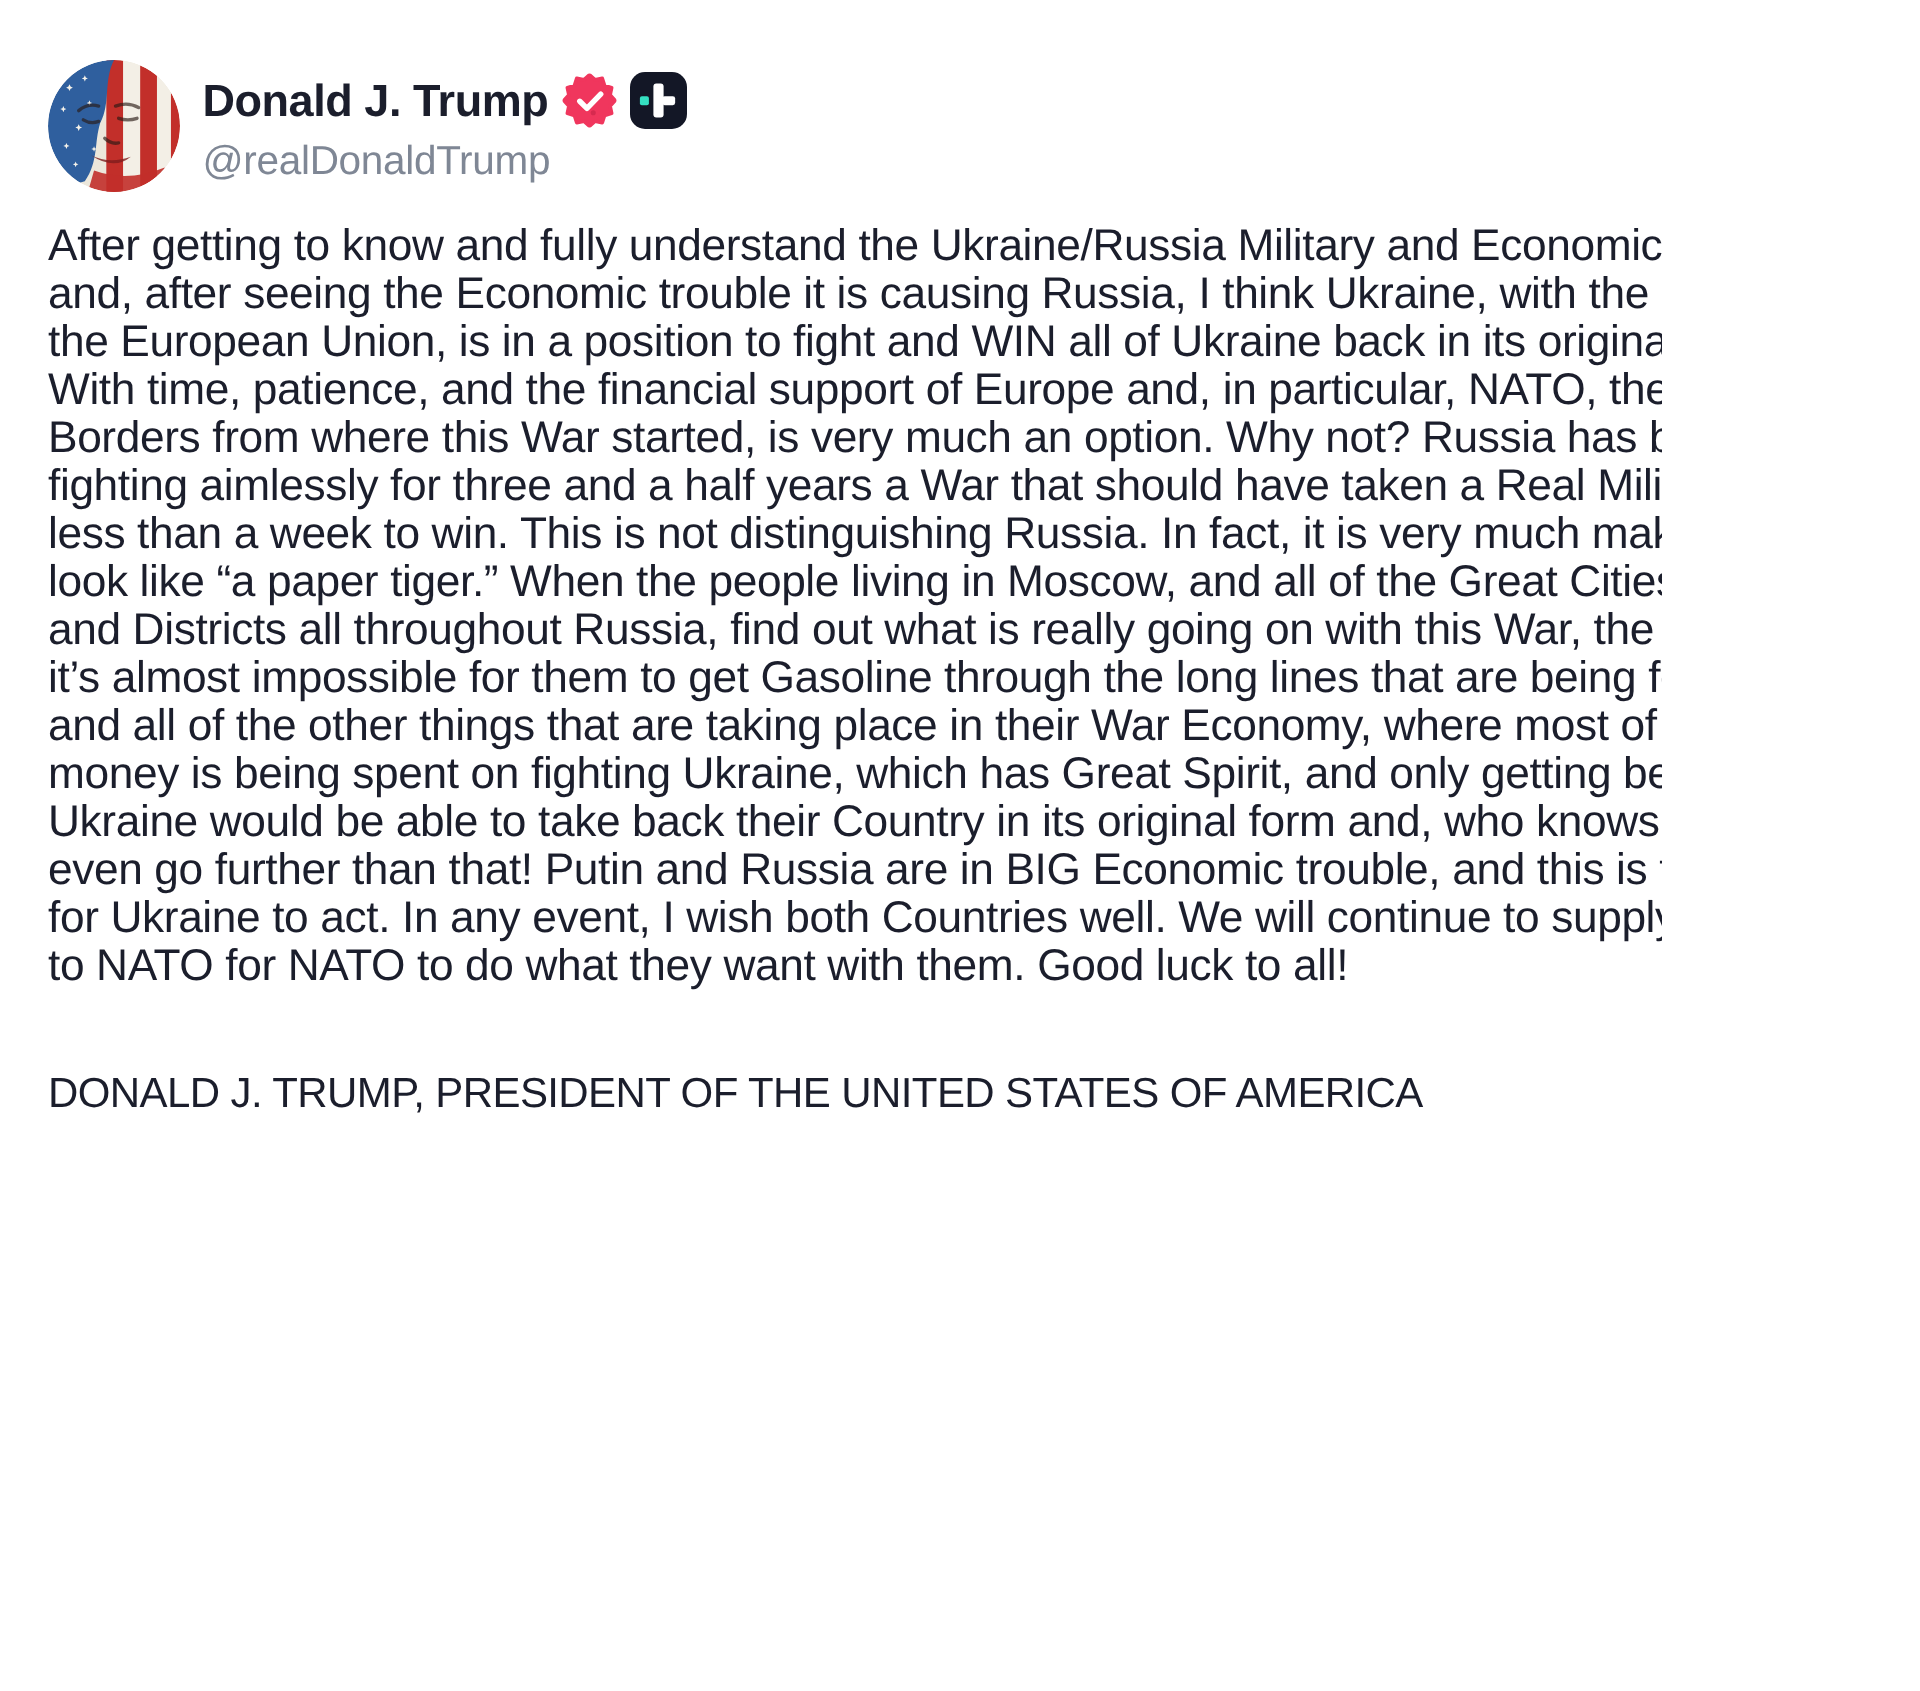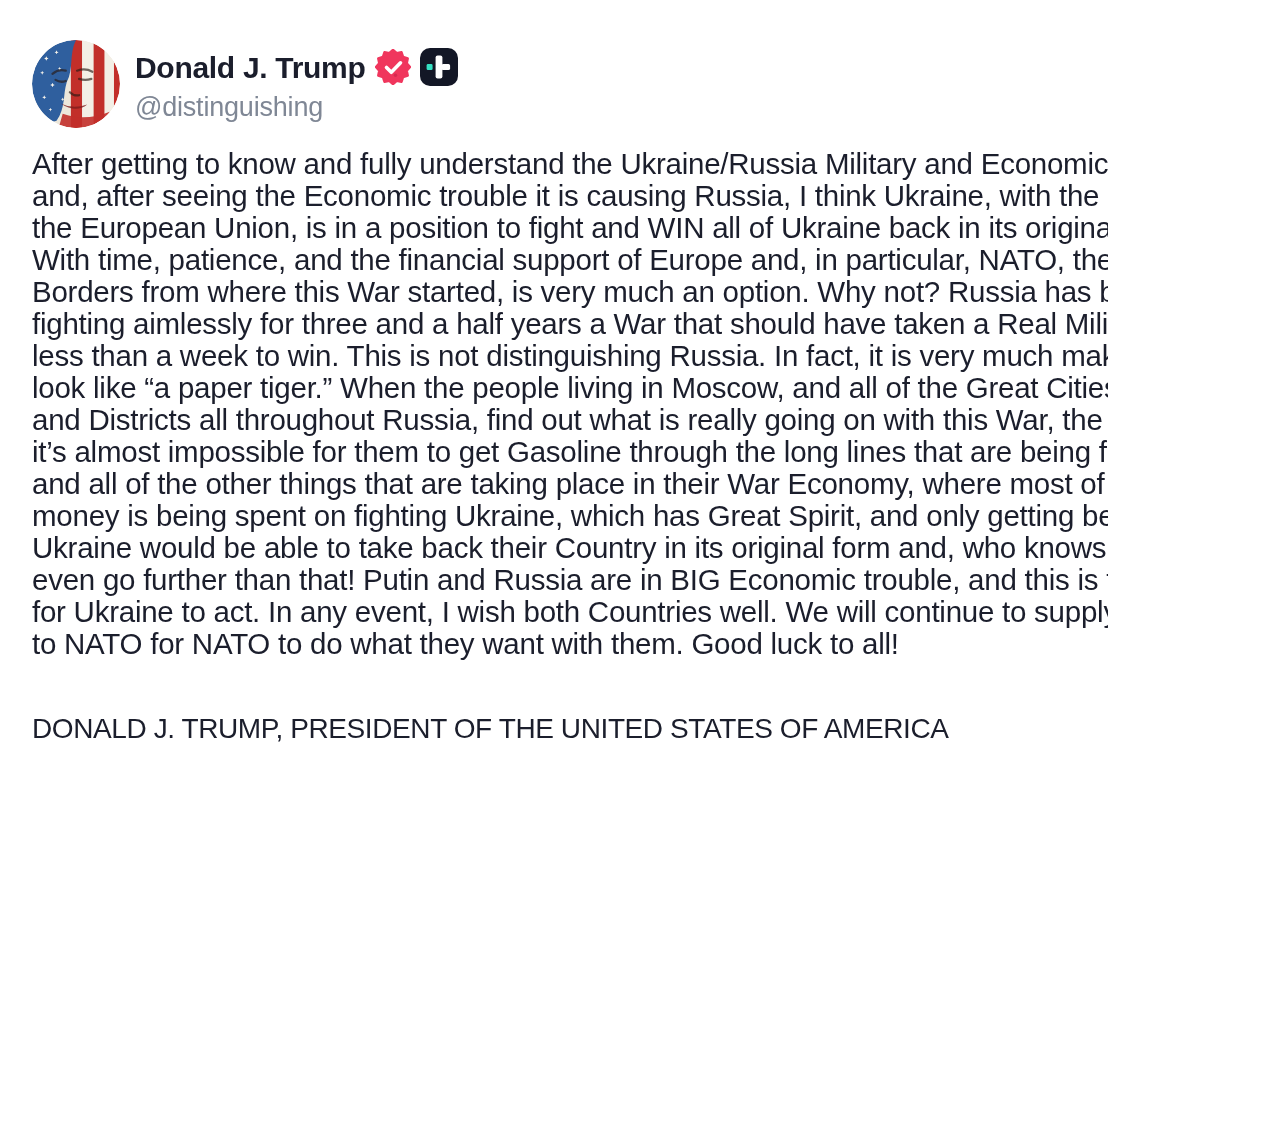--- a/index.html
+++ b/index.html
@@ -84,21 +84,21 @@
 
         <span class="badge">
           <svg width="38" height="38" viewBox="0 0 38 38" xmlns="http://www.w3.org/2000/svg">
             <rect x="0" y="0" width="38" height="38" rx="10" fill="#131726"></rect>
             <rect x="6.6" y="16.1" width="6" height="6" rx="1.3" fill="#35e0c2"></rect>
             <rect x="15.6" y="7.6" width="6.8" height="22.8" rx="2" fill="#ffffff"></rect>
             <rect x="21.5" y="16.1" width="8.6" height="6" rx="1.6" fill="#ffffff"></rect>
           </svg>
         </span>
       </div>
-      <div class="handle">@distinguishing</div>
+      <div class="handle">@realDonaldTrump</div>
     </div>
   </div>
 
   <div class="content">
     <p class="post-body">After getting to know and fully understand the Ukraine/Russia Military and Economic situation and, after seeing the Economic trouble it is causing Russia, I think Ukraine, with the support of the European Union, is in a position to fight and WIN all of Ukraine back in its original form. With time, patience, and the financial support of Europe and, in particular, NATO, the original Borders from where this War started, is very much an option. Why not? Russia has been fighting aimlessly for three and a half years a War that should have taken a Real Military Power less than a week to win. This is not distinguishing Russia. In fact, it is very much making them look like “a paper tiger.” When the people living in Moscow, and all of the Great Cities, Towns, and Districts all throughout Russia, find out what is really going on with this War, the fact that it’s almost impossible for them to get Gasoline through the long lines that are being formed, and all of the other things that are taking place in their War Economy, where most of their money is being spent on fighting Ukraine, which has Great Spirit, and only getting better, Ukraine would be able to take back their Country in its original form and, who knows, maybe even go further than that! Putin and Russia are in BIG Economic trouble, and this is the time for Ukraine to act. In any event, I wish both Countries well. We will continue to supply weapons to NATO for NATO to do what they want with them. Good luck to all!</p>
     <p class="post-signature">DONALD J. TRUMP, PRESIDENT OF THE UNITED STATES OF AMERICA</p>
   </div>
 
 </div>
 

